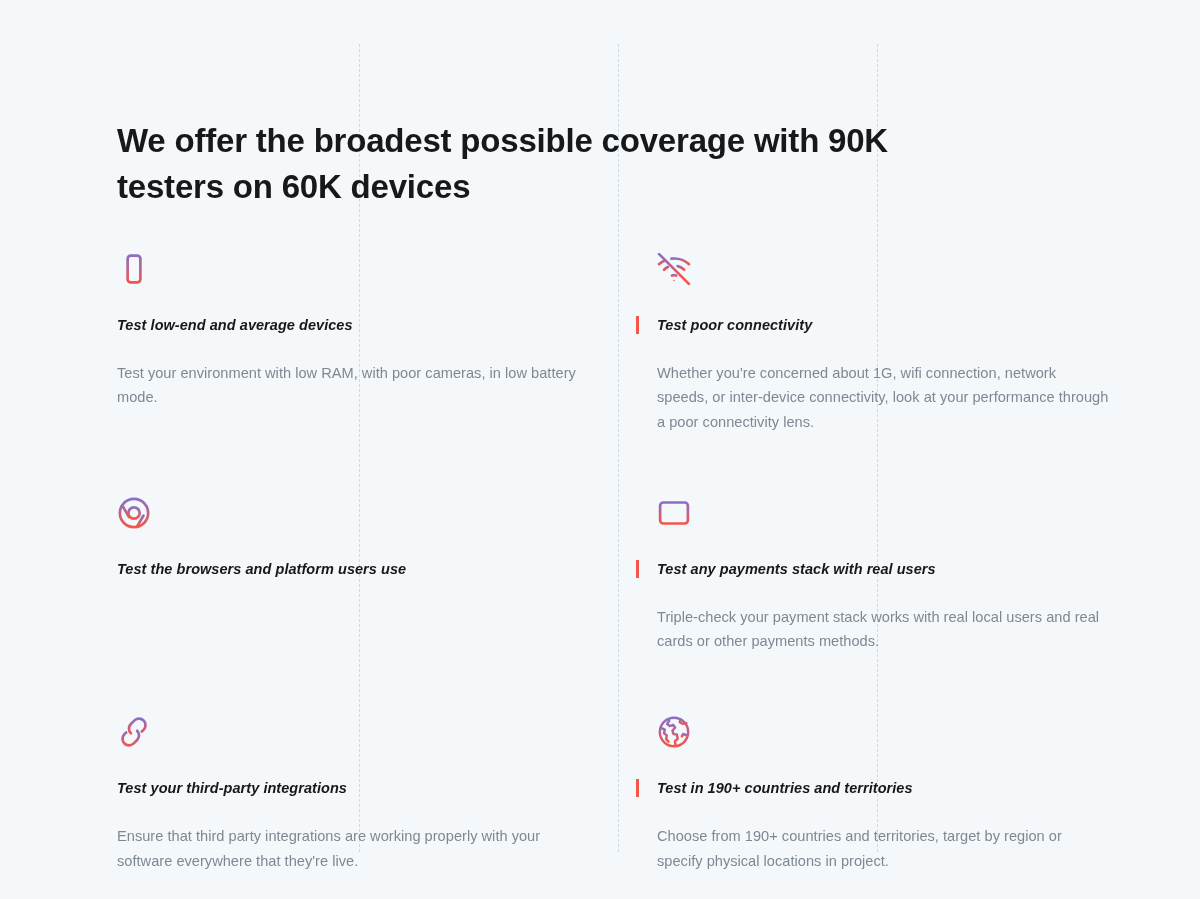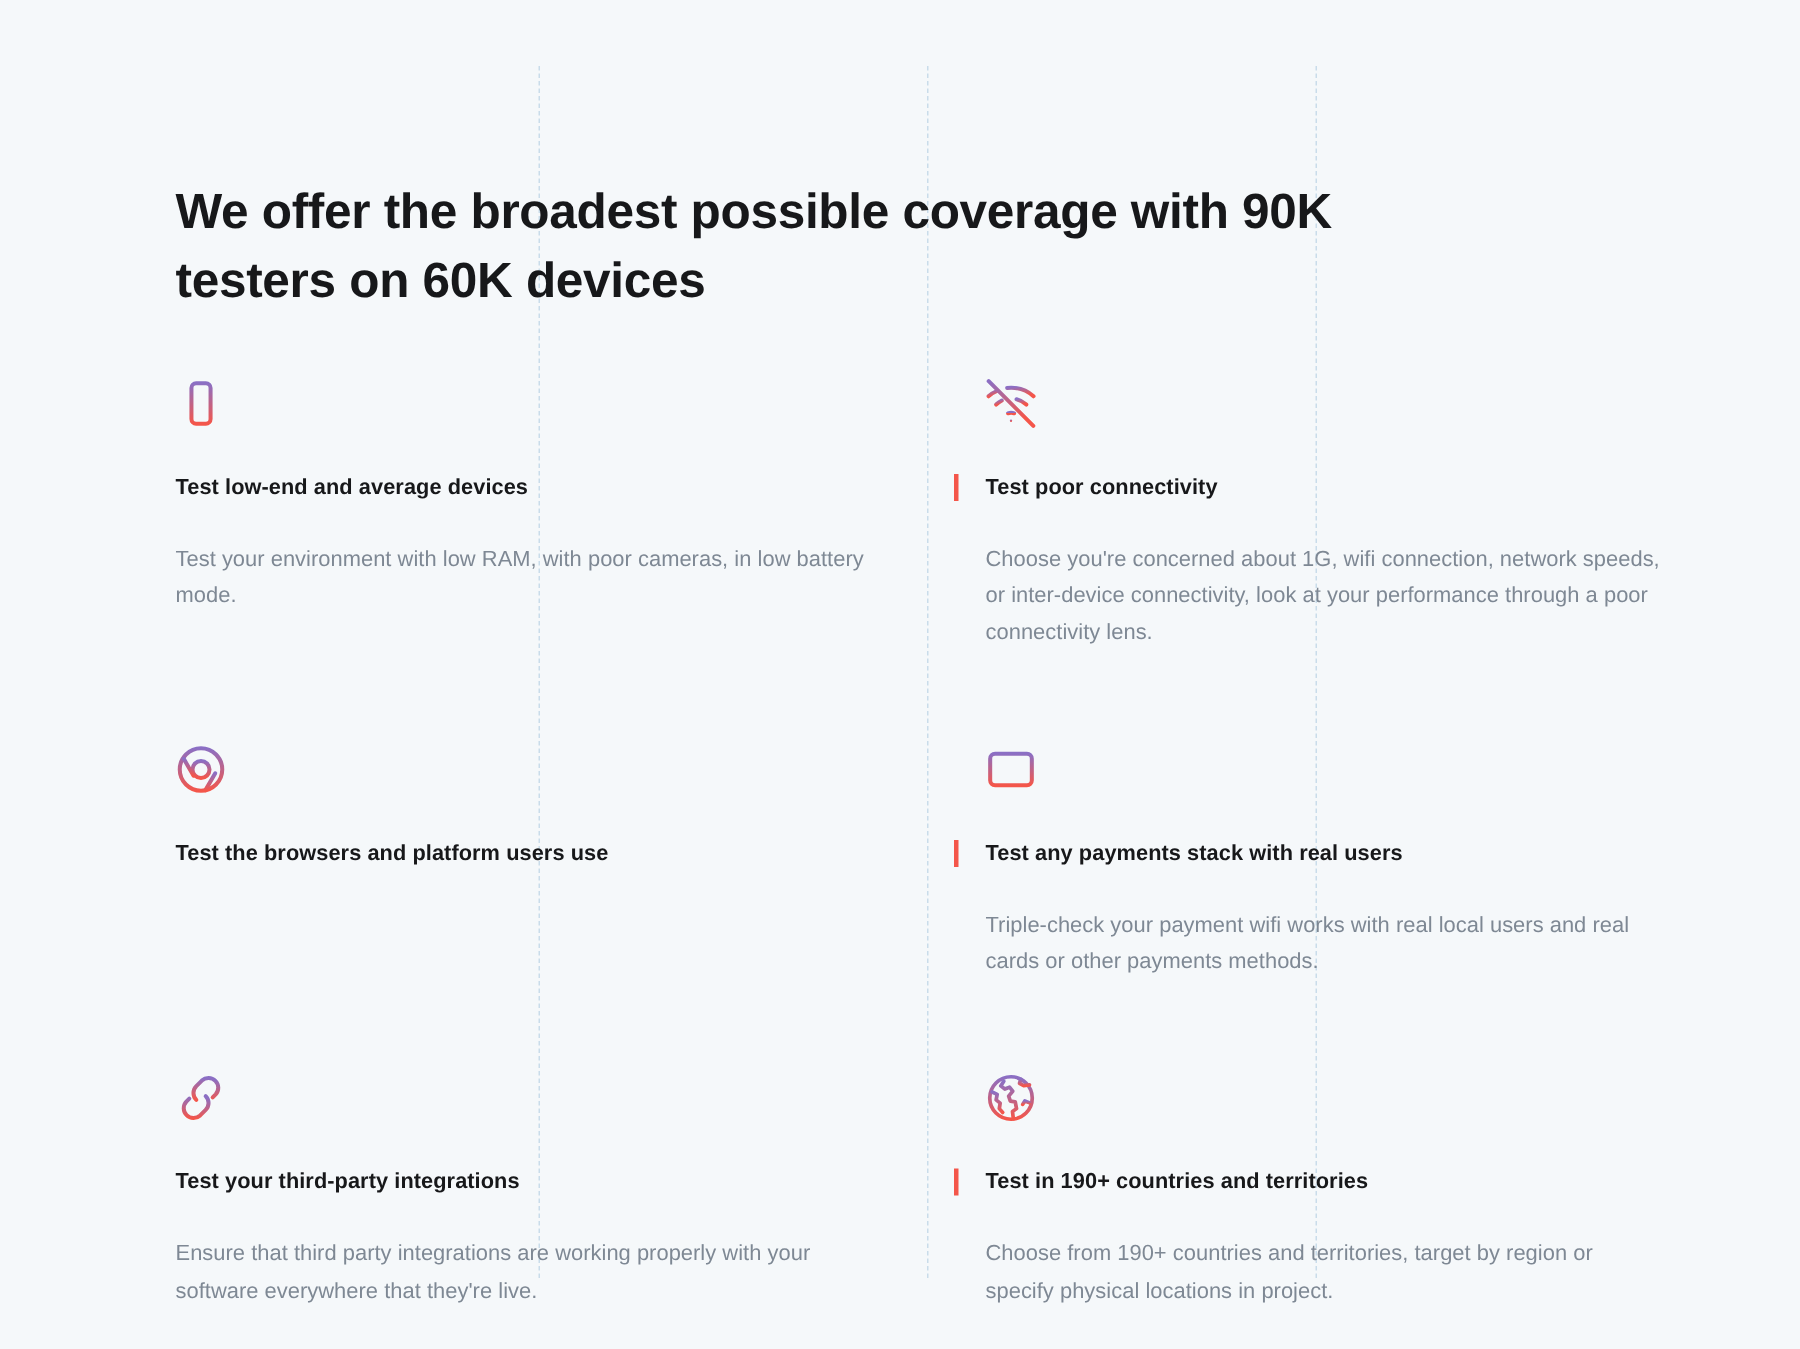--- a/index.html
+++ b/index.html
@@ -73,20 +73,21 @@
   .feature.right .feature-icon { margin-left: -21px; padding-left: 21px; }
 
   .feature-heading {
     position: relative;
     font-size: 14.5px;
     font-weight: 700;
     color: #17181a;
     line-height: 20px;
     letter-spacing: 0.05px;
     margin-bottom: 26px;
+    font-style: italic;
   }
 
   .accent-bar {
     position: absolute;
     left: -21px;
     top: 1px;
     width: 3px;
     height: 18px;
     background: #f4564a;
     display: none;
@@ -156,21 +157,21 @@
               <path d="M22.6 8.6A15.6 15.6 0 0 0 12 4.6c-.6 0-1.2 0-1.8.1"></path>
               <line x1="1.5" y1="1.5" x2="22.5" y2="22.5"></line>
               <circle cx="12" cy="20.1" r="0.55" fill="url(#gradWifi)" stroke="none"></circle>
             </g>
           </svg>
         </span>
         <div class="feature-heading">
           <span class="accent-bar"></span>
           <span>Test poor connectivity</span>
         </div>
-        <p class="feature-body">Choose you're concerned about 1G, wifi connection, network speeds, or inter-device connectivity, look at your performance through a poor connectivity lens.</p>
+        <p class="feature-body">Whether you're concerned about 1G, wifi connection, network speeds, or inter-device connectivity, look at your performance through a poor connectivity lens.</p>
       </div>
 
       <div class="feature left">
         <span class="feature-icon">
           <svg width="34" height="34" viewBox="0 0 24 24" fill="none" stroke-width="1.9" stroke-linecap="round" stroke-linejoin="round">
             <defs>
               <linearGradient id="gradChrome" x1="0" y1="0" x2="0" y2="1">
                 <stop offset="0%" stop-color="#8b6fc4"></stop>
                 <stop offset="100%" stop-color="#f4564a"></stop>
               </linearGradient>
@@ -204,21 +205,21 @@
               <line x1="2.2" y1="9.3" x2="21.8" y2="9.3"></line>
               <line x1="5.7" y1="13.2" x2="11" y2="13.2"></line>
               <line x1="5.7" y1="15.8" x2="8.6" y2="15.8"></line>
             </g>
           </svg>
         </span>
         <div class="feature-heading">
           <span class="accent-bar"></span>
           <span>Test any payments stack with real users</span>
         </div>
-        <p class="feature-body">Triple-check your payment wifi works with real local users and real cards or other payments methods.</p>
+        <p class="feature-body">Triple-check your payment stack works with real local users and real cards or other payments methods.</p>
       </div>
 
       <div class="feature left">
         <span class="feature-icon">
           <svg width="34" height="34" viewBox="0 0 24 24" fill="none" stroke-width="1.9" stroke-linecap="round" stroke-linejoin="round">
             <defs>
               <linearGradient id="gradLink" x1="0.2" y1="0" x2="0.1" y2="1">
                 <stop offset="0%" stop-color="#8b6fc4"></stop>
                 <stop offset="100%" stop-color="#f4564a"></stop>
               </linearGradient>

